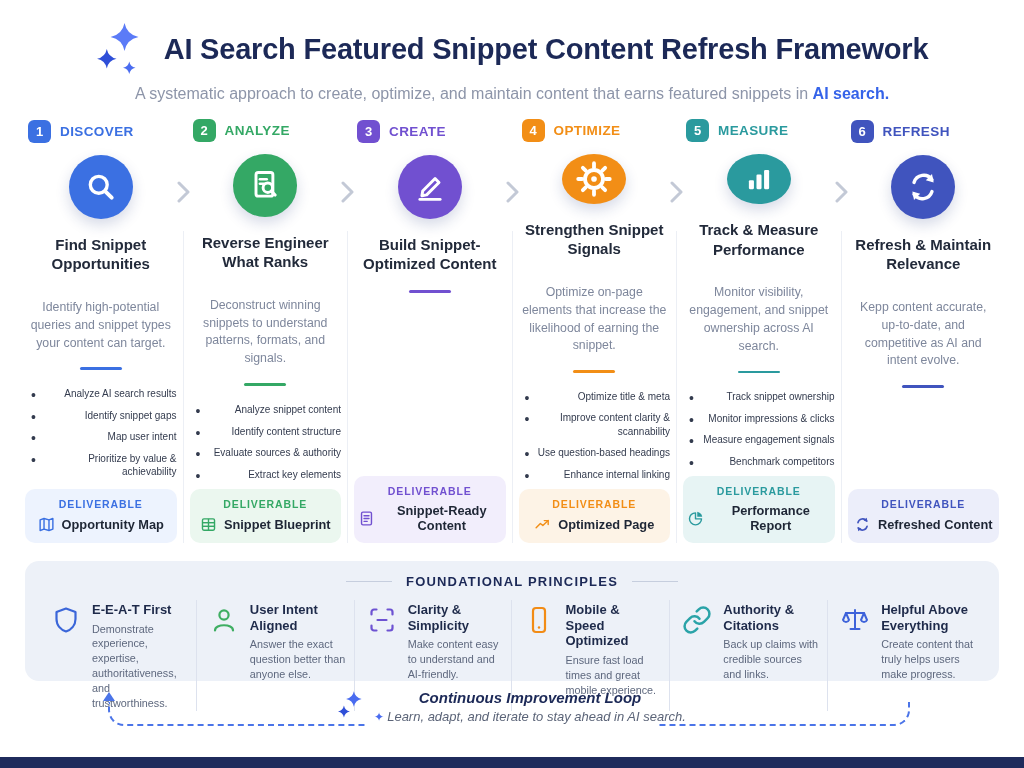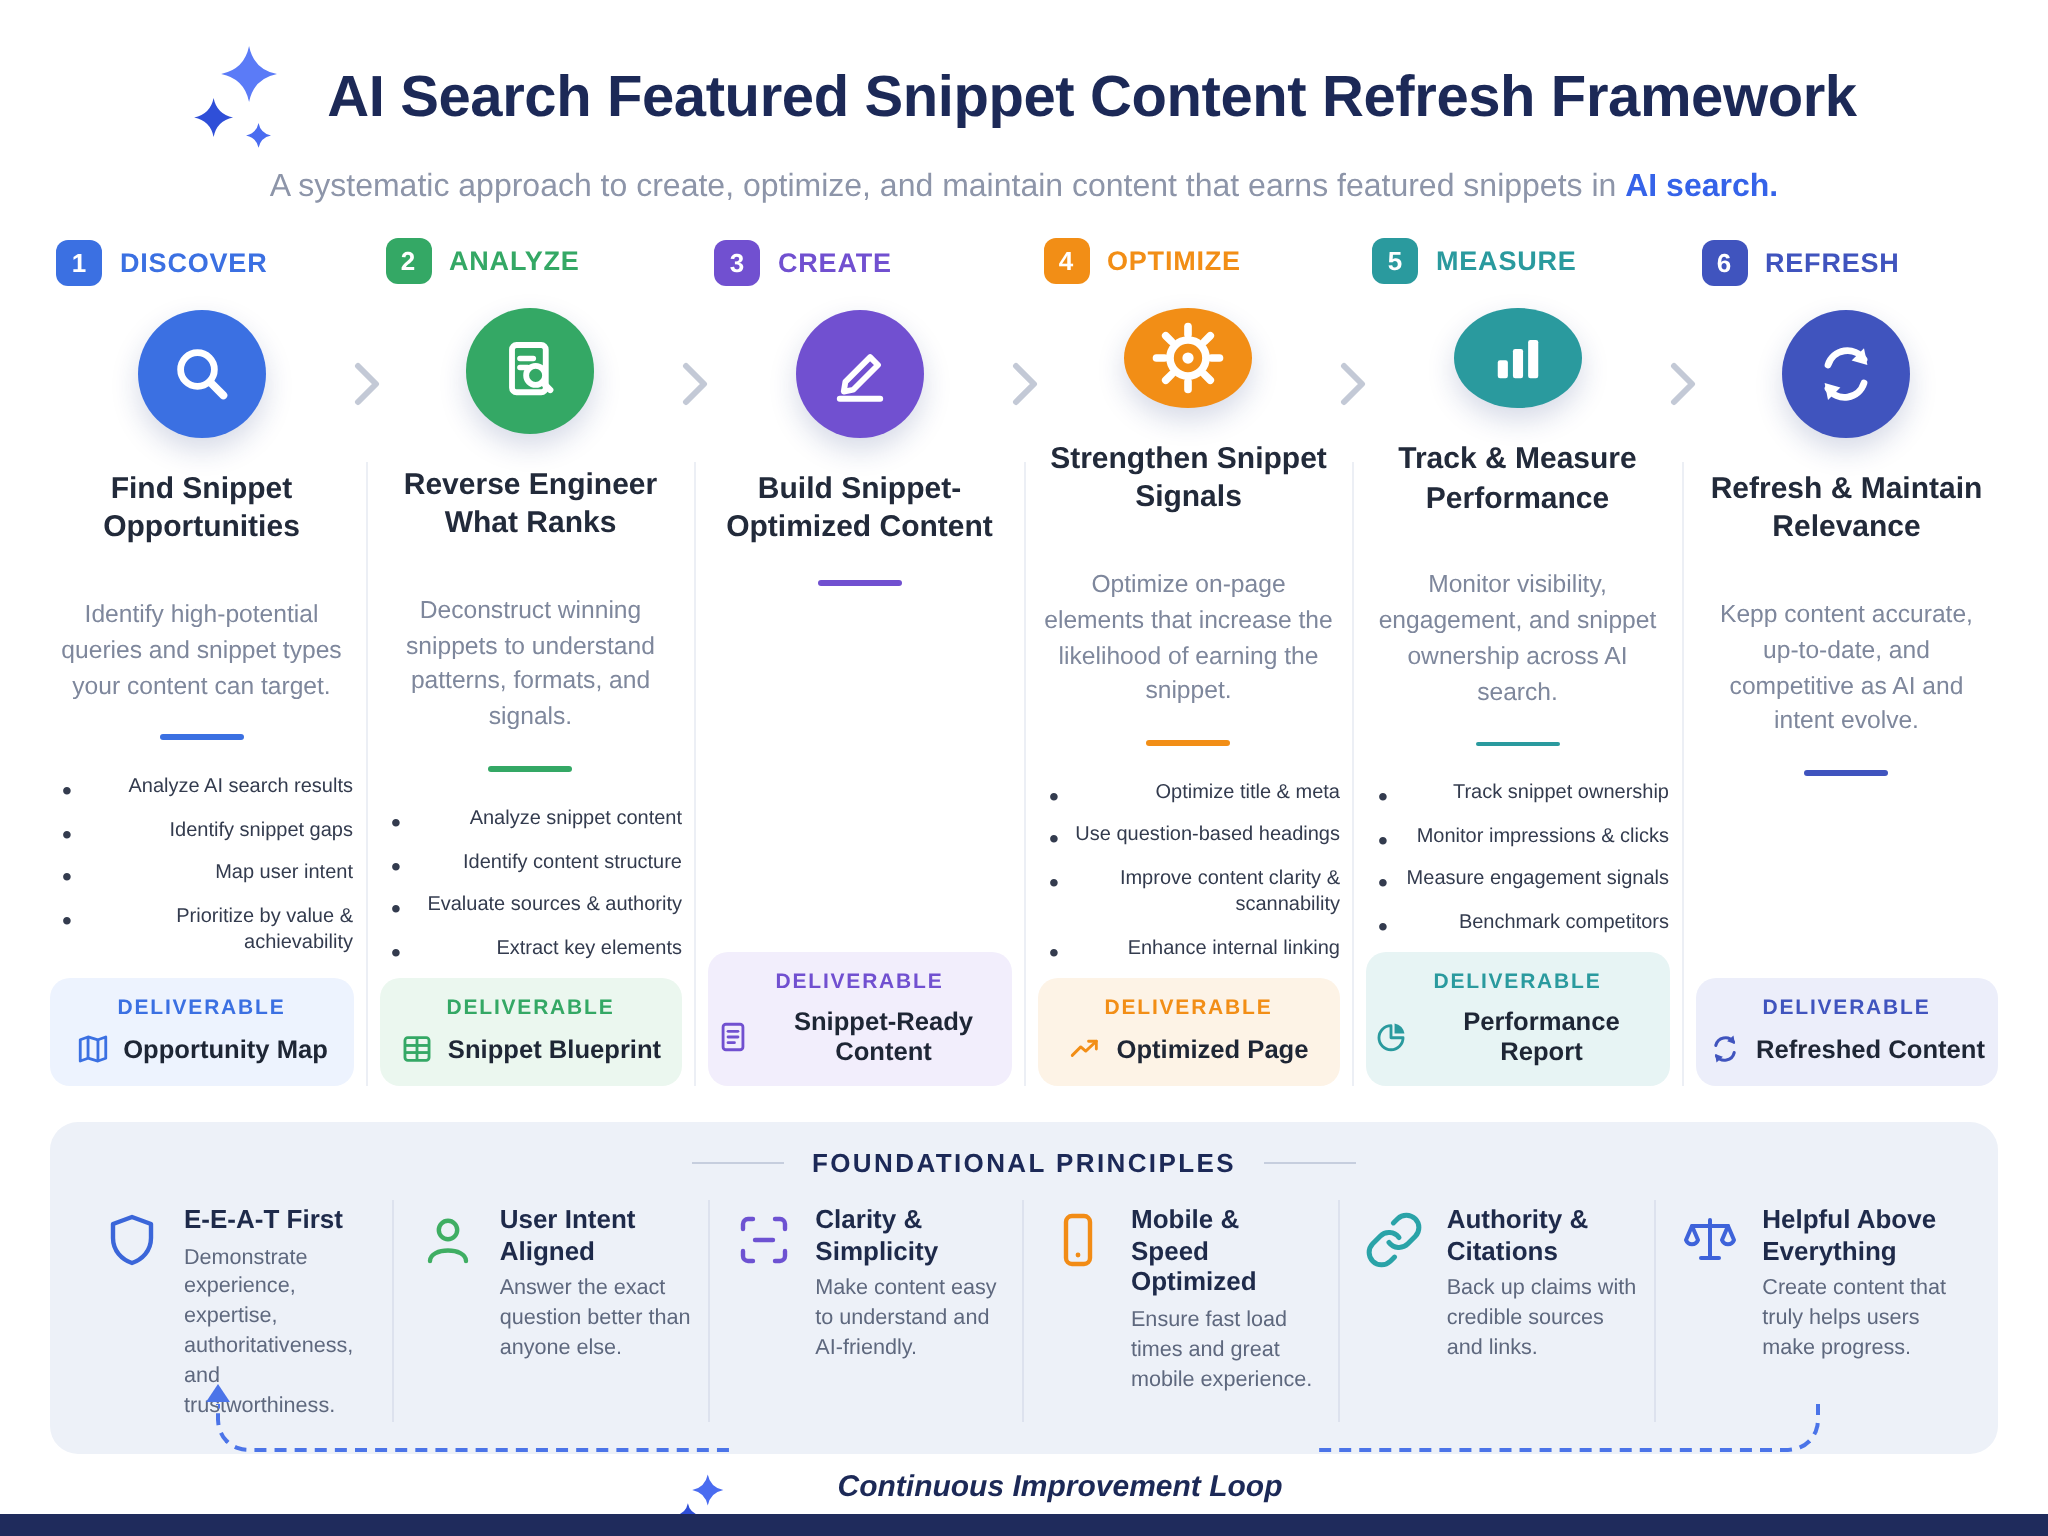--- a/index.html
+++ b/index.html
@@ -47,21 +47,21 @@
   .deliv-label { font-size:10.5px; font-weight:800; letter-spacing:.9px; color:var(--ac); margin-bottom:6px; }
   .deliv-row { display:flex; align-items:center; justify-content:center; gap:7px; }
   .deliv-row svg { width:17px; height:17px; color:var(--ac); flex:0 0 auto; }
   .deliv-name { font-size:12.8px; font-weight:800; color:#1e2635; }
 
   .chev { position:absolute; top:62px; width:15px; height:22px; color:#c3c9d6; }
   .chev svg { width:100%; height:100%; }
   .vsep { position:absolute; top:112px; height:312px; width:1px; background:#eceff5; }
 
   
-  .panel { margin:18px 25px 0; background:#edf1f8; border-radius:14px; padding:13px 14px 12px; height:166px; }
+  .panel { margin:18px 25px 0; background:#edf1f8; border-radius:14px; padding:13px 14px 12px; height:120px; }
   .panel-title-row { display:flex; align-items:center; justify-content:center; gap:14px; margin-bottom:11px; }
   .panel-title-row .line { width:46px; height:1px; background:#c6cede; }
   .panel-title { font-size:13px; font-weight:800; letter-spacing:1.2px; color:#1c2957; }
   .principles { display:flex; }
   .principle { flex:1 1 0; display:flex; gap:9px; padding:2px 8px 0 12px; }
   .principle + .principle { border-left:1px solid #dde2ee; }
   .p-icon { width:32px; flex:0 0 auto; margin-top:3px; }
   .p-icon svg { width:30px; height:30px; }
   .p1 .p-icon{color:#3b66d9;} .p2 .p-icon{color:#3fae63;} .p3 .p-icon{color:#6d52d2;}
   .p4 .p-icon{color:#f28c16;} .p5 .p-icon{color:#2aa3a8;} .p6 .p-icon{color:#3e63da;}
@@ -238,22 +238,22 @@
           <line x1="8.6" y1="23.4" x2="6.1" y2="25.9" stroke-width="3.4"></line>
         <line x1="8.6" y1="8.6" x2="6.1" y2="6.1" stroke-width="3.4"></line>
           <line x1="23.4" y1="8.6" x2="25.9" y2="6.1" stroke-width="3.4"></line>
       </svg>
     </div>
     <h3 class="col-title">Strengthen Snippet Signals</h3>
     <p class="col-desc">Optimize on-page elements that increase the likelihood of earning the snippet.</p>
     <div class="divider"></div>
     <ul class="bullets">
       <li>Optimize title &amp; meta</li>
+      <li>Improve content clarity &amp; scannability</li>
       <li>Use question-based headings</li>
-      <li>Improve content clarity &amp; scannability</li>
       <li>Enhance internal linking</li>
     </ul>
     <div class="deliv">
       <div class="deliv-label">DELIVERABLE</div>
       <div class="deliv-row">
         <svg viewBox="0 0 24 24" fill="none" stroke="currentColor" stroke-width="2" stroke-linecap="round" stroke-linejoin="round">
             <polyline points="3,16.5 9,10.5 12.5,13.5 20,6.5"></polyline>
             <polyline points="14.5,6.5 20,6.5 20,12"></polyline>
           </svg>
         <span class="deliv-name">Optimized Page</span>

